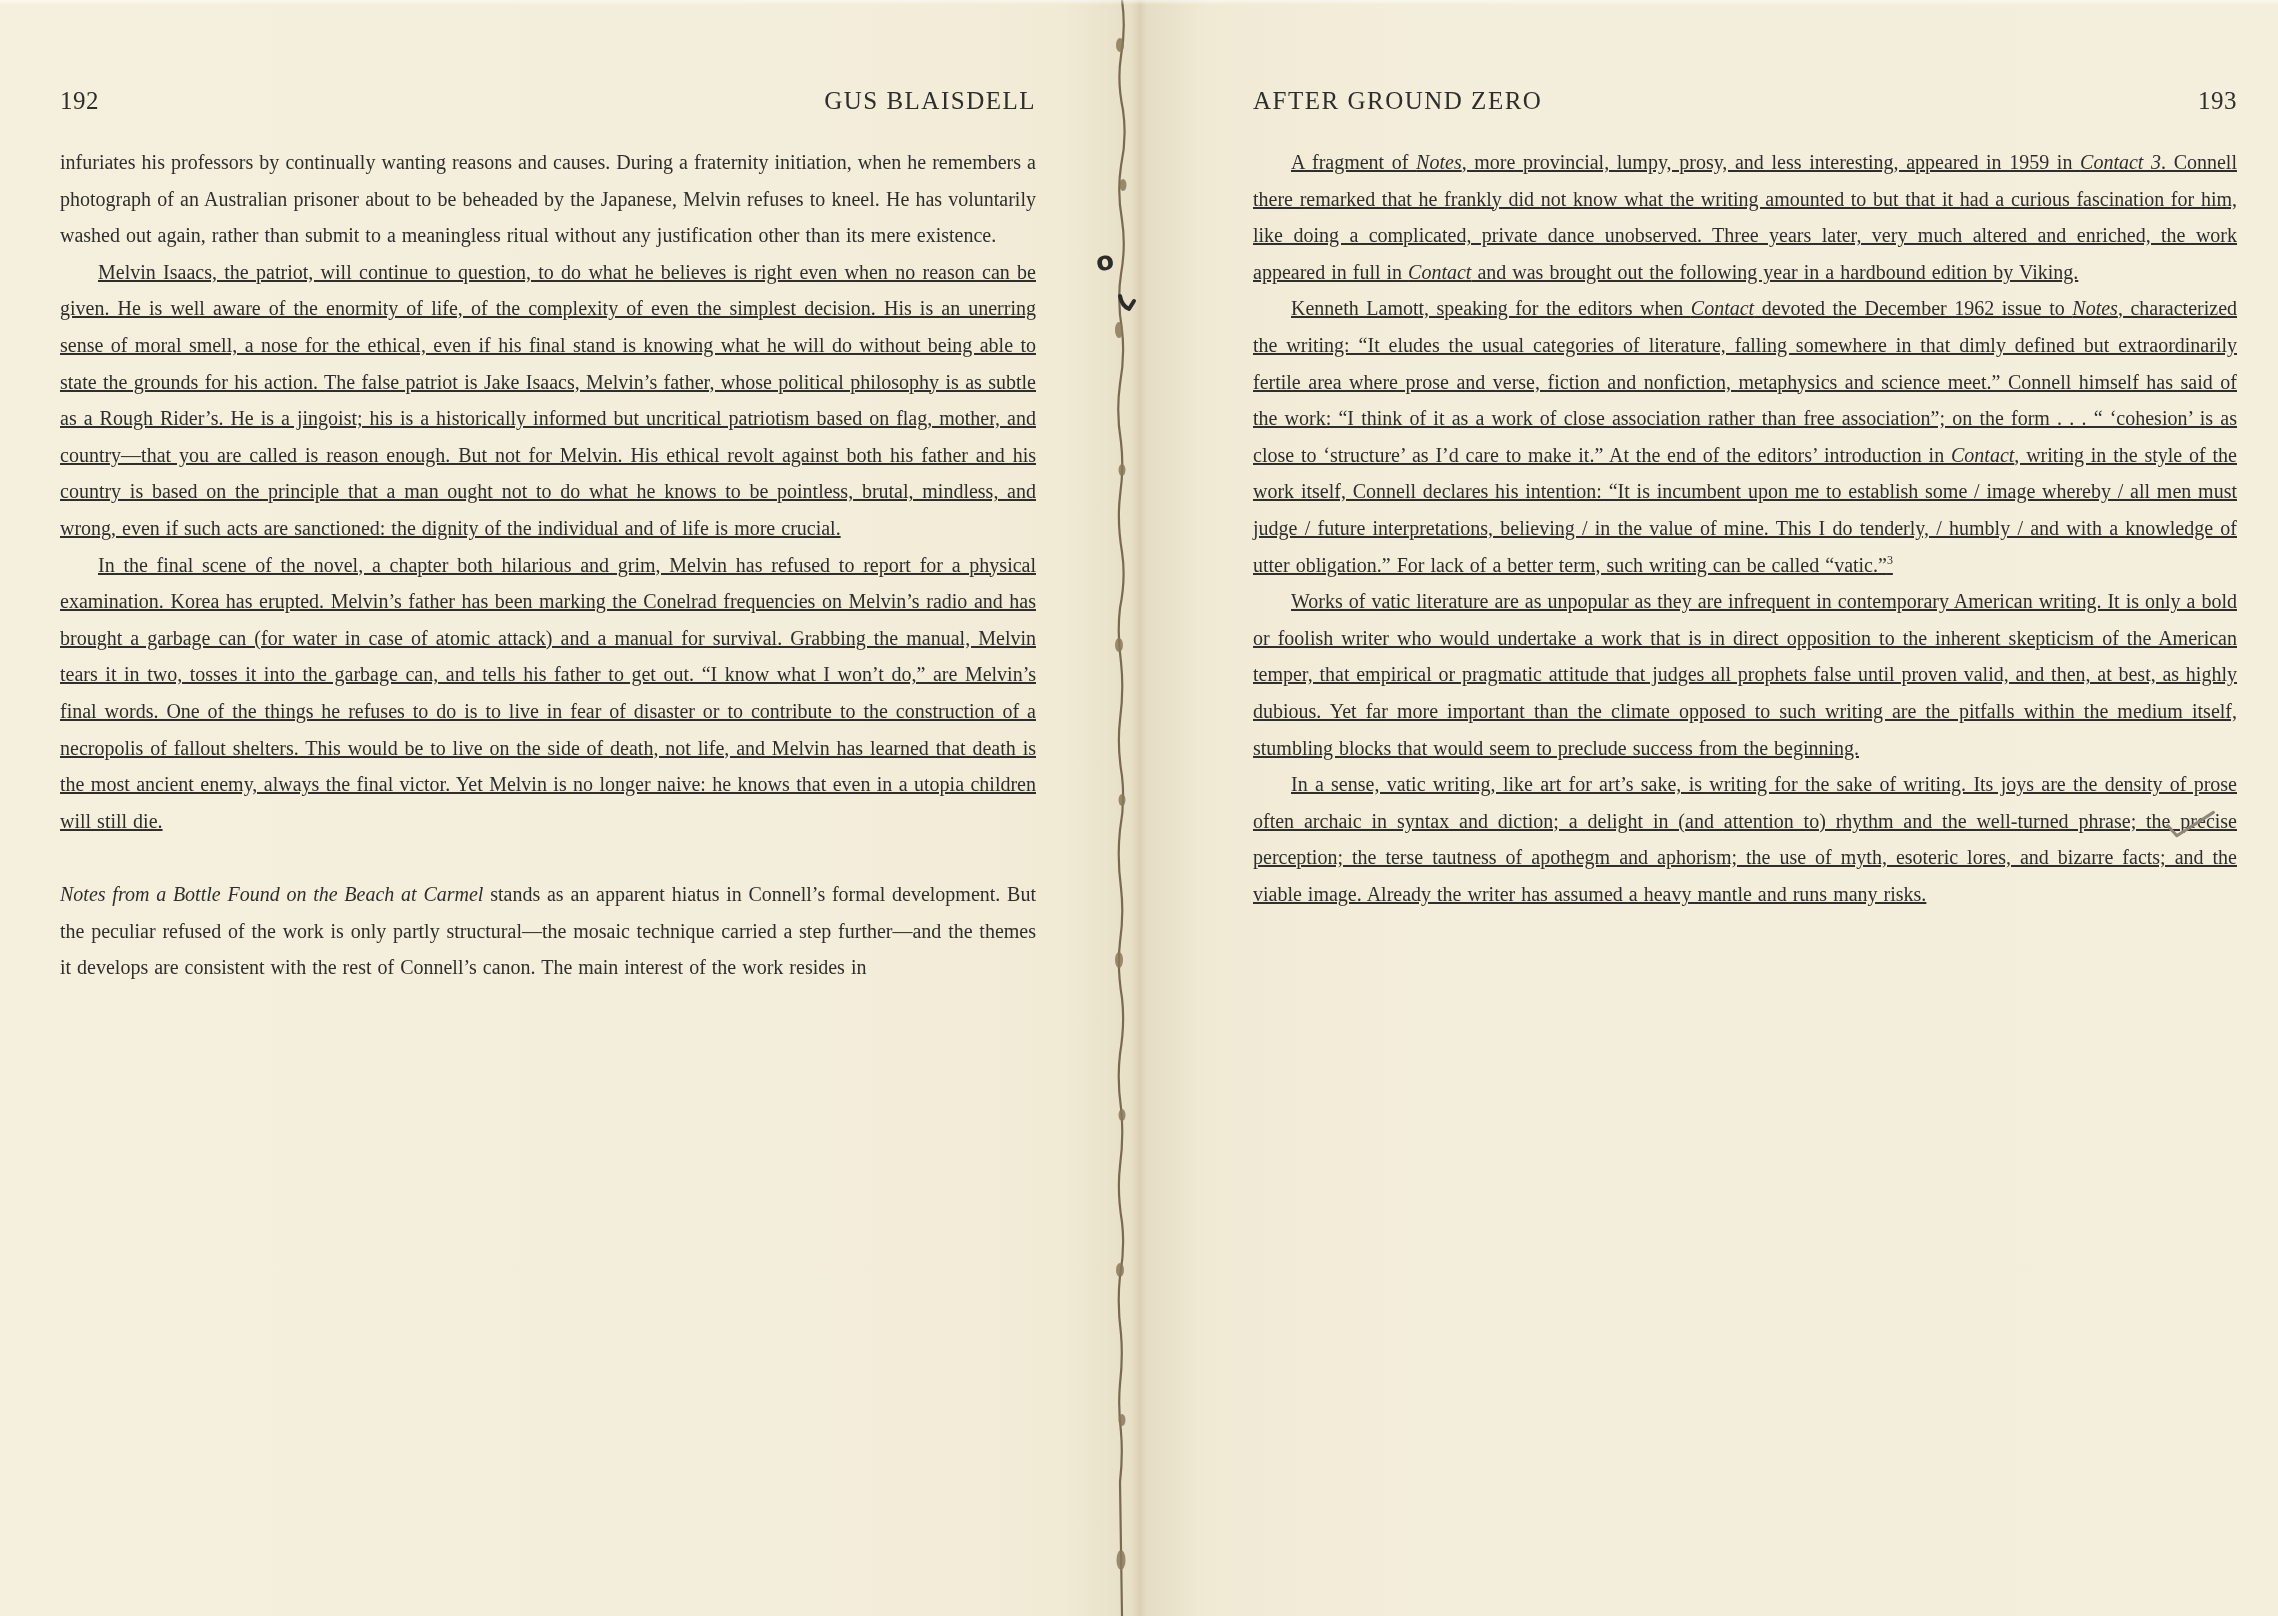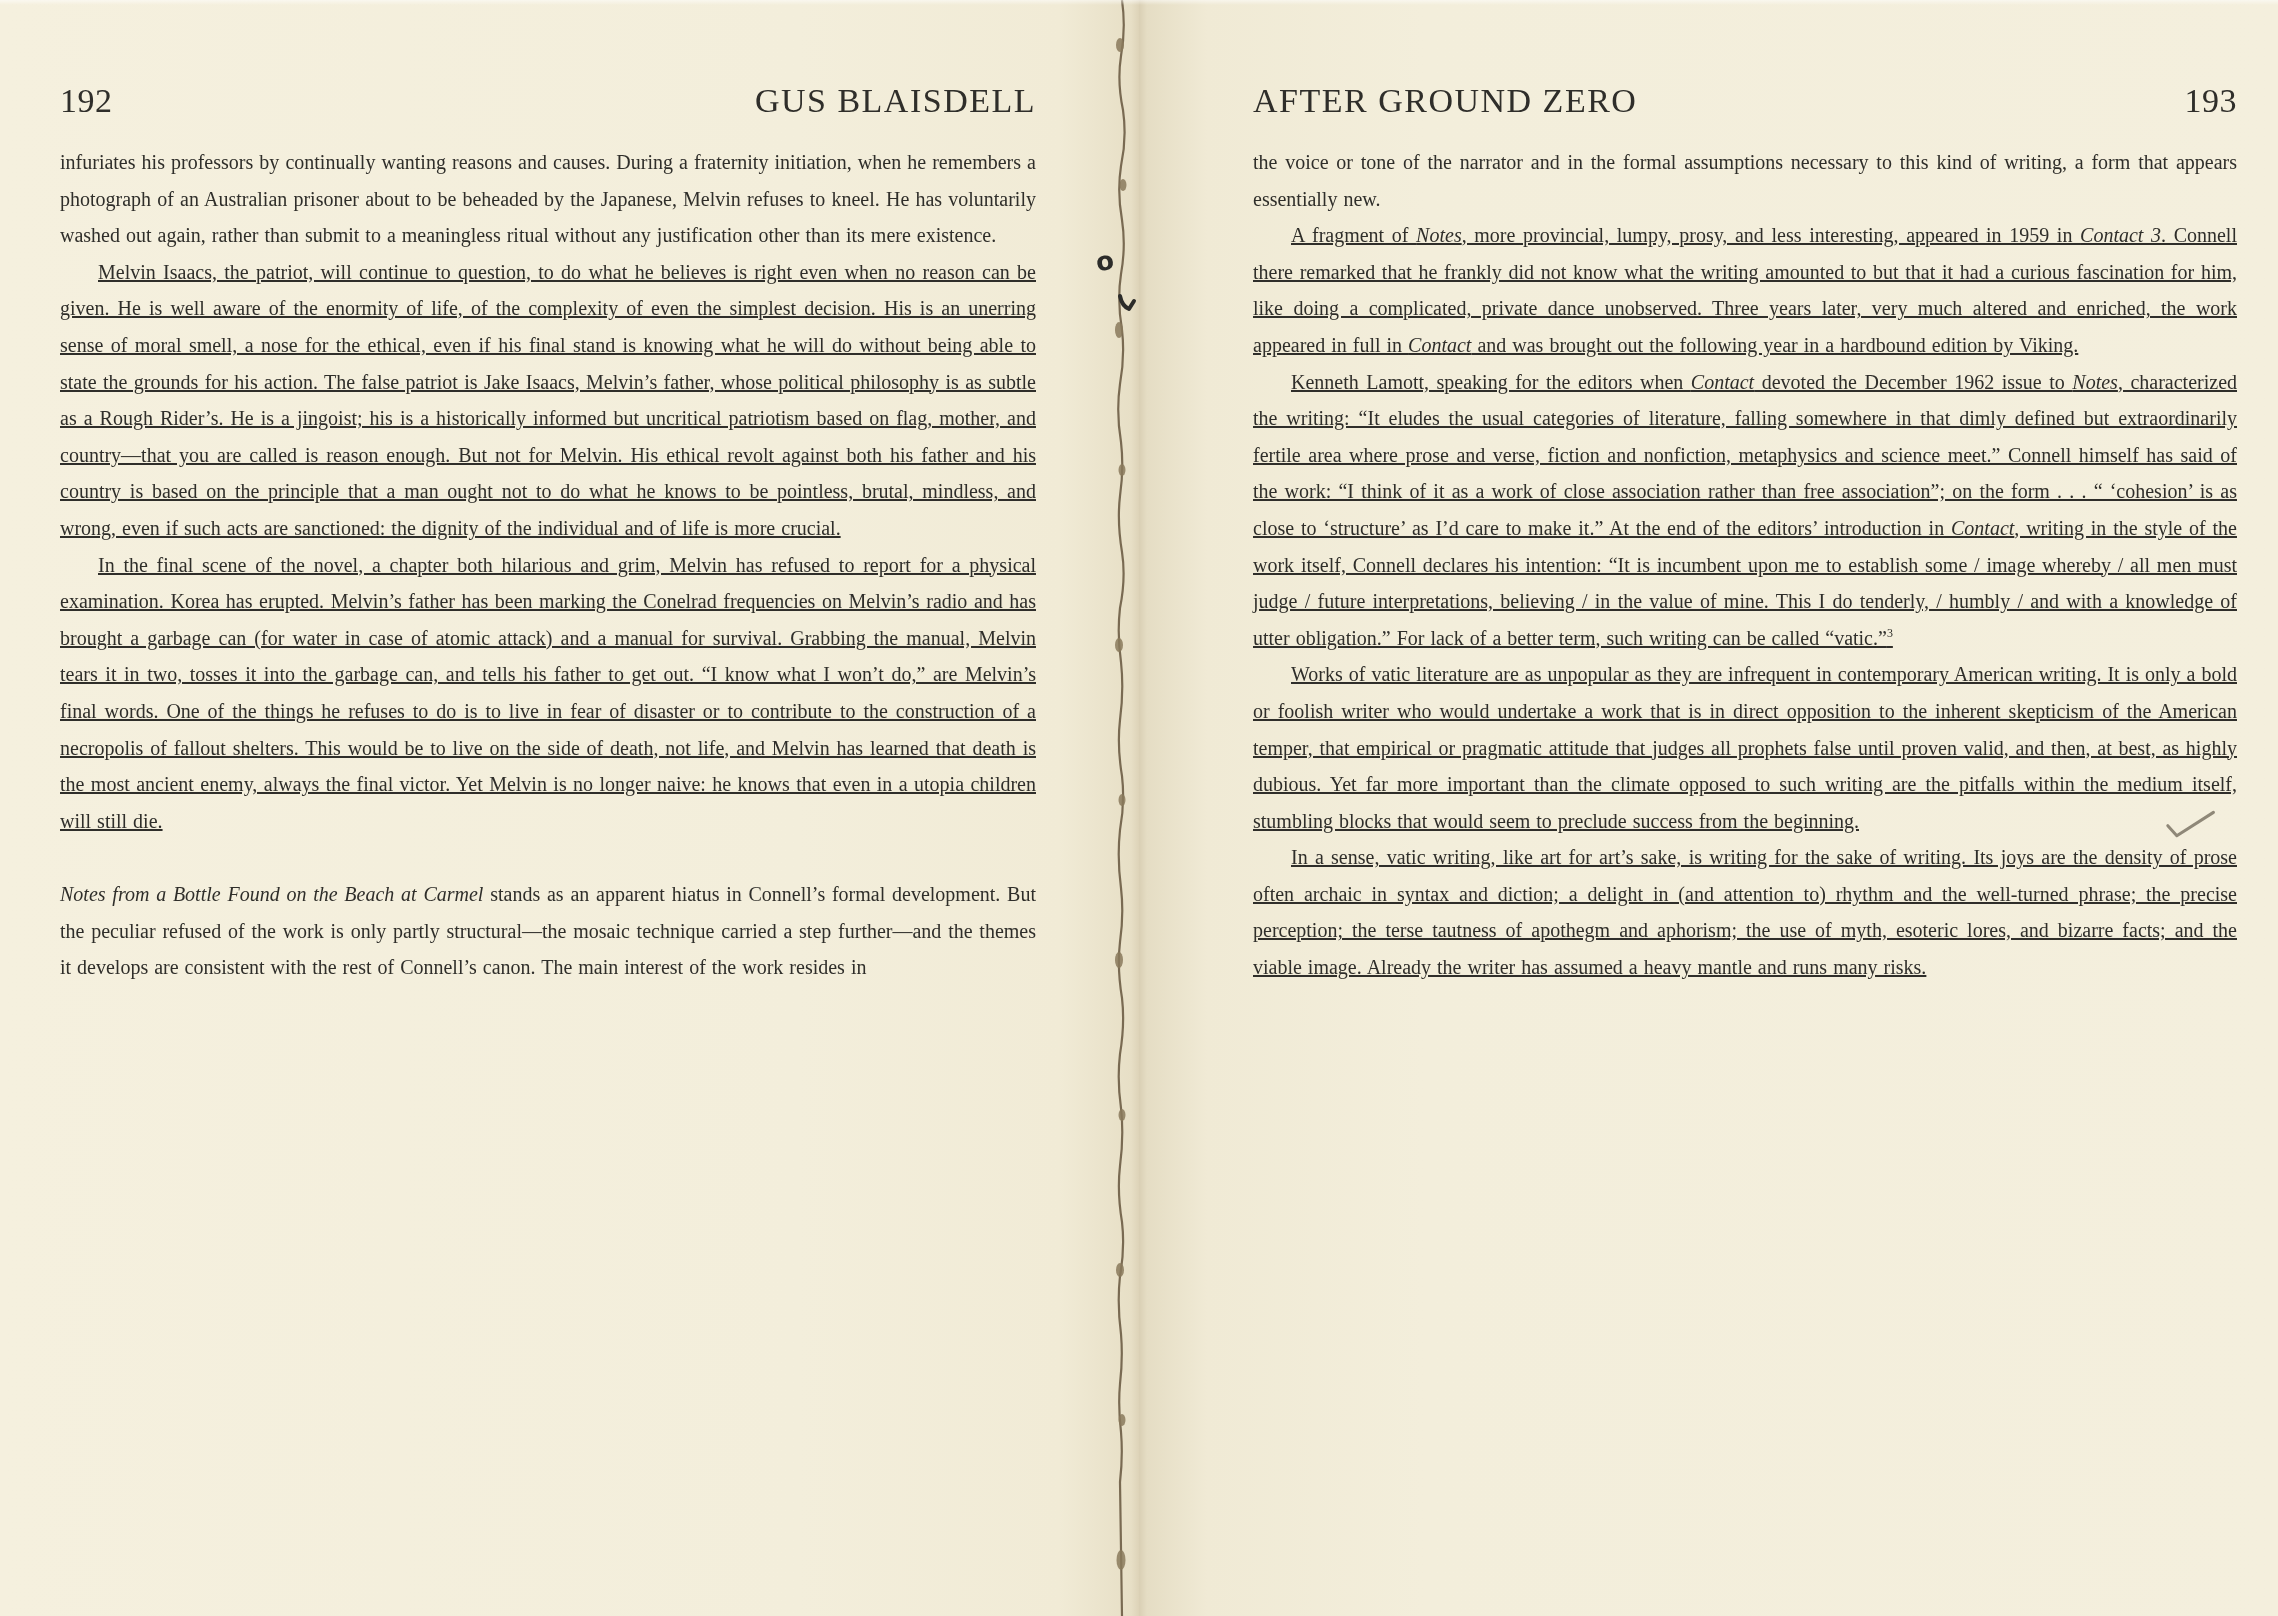--- a/index.html
+++ b/index.html
@@ -24,21 +24,21 @@
   .scan::before { 
     content: ""; position: absolute; left: 0; top: 0; width: 100%; height: 5px;
     background: linear-gradient(to bottom, rgba(255,255,255,0.55), rgba(255,255,255,0));
     z-index: 5; pointer-events: none;
   }
   .textblock { position: absolute; top: 86px; }
   .textblock-left  { left: 60px;  width: 976px; }
   .textblock-right { left: 114px; width: 984px; }
   .running-header {
     display: flex; justify-content: space-between; align-items: baseline;
-    font-size: 34px; line-height: 30px; margin-bottom: 28px;
+    font-size: 25px; line-height: 30px; margin-bottom: 28px;
   }
   .running-head-title { letter-spacing: 1.5px; text-align: right; }
   .page-num { letter-spacing: 0.5px; }
   .body-text { }
   .para {
     margin: 0;
     font-size: 20px;
     line-height: 36.6px;
     text-align: justify;
     hyphens: auto;
@@ -82,21 +82,20 @@
     </div>
   </div>
 
   <div class="page page-right">
     <div class="textblock textblock-right">
       <div class="running-header">
         <span class="running-head-title">AFTER GROUND ZERO</span>
         <span class="page-num">193</span>
       </div>
       <div class="body-text" id="right-paragraphs">
-          <p class="para"><span>the voice or tone of the narrator and in the formal assumptions necessary to this kind of writing, a form that appears essentially new.</span></p>
           <p class="para indent"><span>A fragment of </span><i>Notes</i><span>, more provincial, lumpy, prosy, and less interesting, appeared in 1959 in </span><i>Contact 3</i><span>. Connell there remarked that he frankly did not know what the writing amounted to but that it had a curious fascination for him, like doing a complicated, private dance unobserved. Three years later, very much altered and enriched, the work appeared in full in </span><i>Contact</i><span> and was brought out the following year in a hardbound edition by Viking.</span></p>
           <p class="para indent"><span>Kenneth Lamott, speaking for the editors when </span><i>Contact</i><span> devoted the December 1962 issue to </span><i>Notes</i><span>, characterized the writing: “It eludes the usual categories of literature, falling somewhere in that dimly defined but extraordinarily fertile area where prose and verse, fiction and nonfiction, metaphysics and science meet.” Connell himself has said of the work: “I think of it as a work of close association rather than free association”; on the form . . . “ ‘cohesion’ is as close to ‘structure’ as I’d care to make it.” At the end of the editors’ introduction in </span><i>Contact</i><span>, writing in the style of the work itself, Connell declares his intention: “It is incumbent upon me to establish some / image whereby / all men must judge / future interpretations, believing / in the value of mine. This I do tenderly, / humbly / and with a knowledge of utter obligation.” For lack of a better term, such writing can be called “vatic.”</span><sup>3</sup></p>
           <p class="para indent"><span>Works of vatic literature are as unpopular as they are infrequent in contemporary American writing. It is only a bold or foolish writer who would undertake a work that is in direct opposition to the inherent skepticism of the American temper, that empirical or pragmatic attitude that judges all prophets false until proven valid, and then, at best, as highly dubious. Yet far more important than the climate opposed to such writing are the pitfalls within the medium itself, stumbling blocks that would seem to preclude success from the beginning.</span></p>
           <p class="para indent"><span>In a sense, vatic writing, like art for art’s sake, is writing for the sake of writing. Its joys are the density of prose often archaic in syntax and diction; a delight in (and attention to) rhythm and the well-turned phrase; the precise perception; the terse tautness of apothegm and aphorism; the use of myth, esoteric lores, and bizarre facts; and the viable image. Already the writer has assumed a heavy mantle and runs many risks.</span></p>
         </div>
     </div>
   </div>
 
   <svg class="gutter" viewBox="0 0 60 1616" xmlns="http://www.w3.org/2000/svg">
     <path d="M27,0 q4,28 -1,56 q-4,26 2,54 q4,28 -2,56 q-4,26 1,54 q4,26 -1,54 q-4,26 1,56 q3,26 -2,54 q-4,28 1,58 q3,26 -1,54 q-3,26 2,56 q4,26 -2,56 q-3,26 1,54 q3,28 -1,58 q-3,26 2,56 q3,26 -2,54 q-3,28 1,58 q3,26 -1,54 q-3,26 2,56 q3,26 -2,56 q-3,26 1,54 q3,28 -1,58 q-3,26 2,56 q3,26 -2,54 q-3,28 1,58 q2,24 -1,50 q-2,22 1,48 q2,24 -1,50 L27,1616" fill="none" stroke="#6d5d45" stroke-width="2.2" opacity="0.9"></path>

